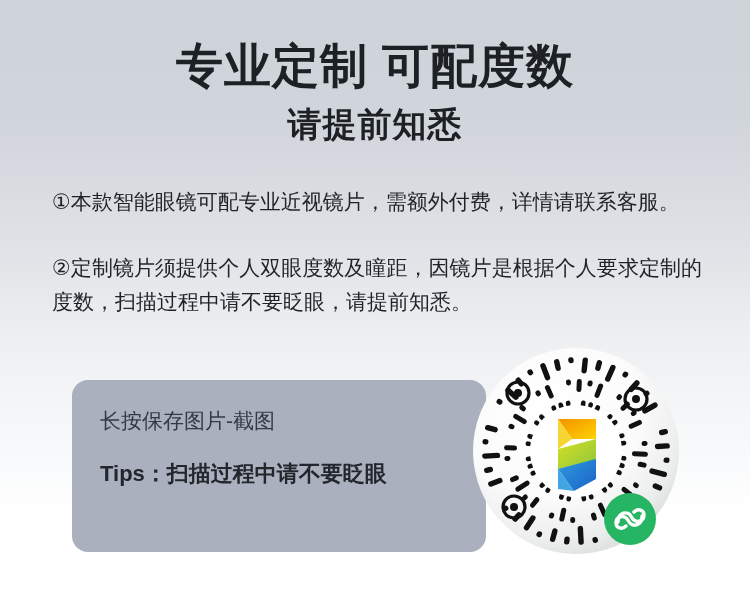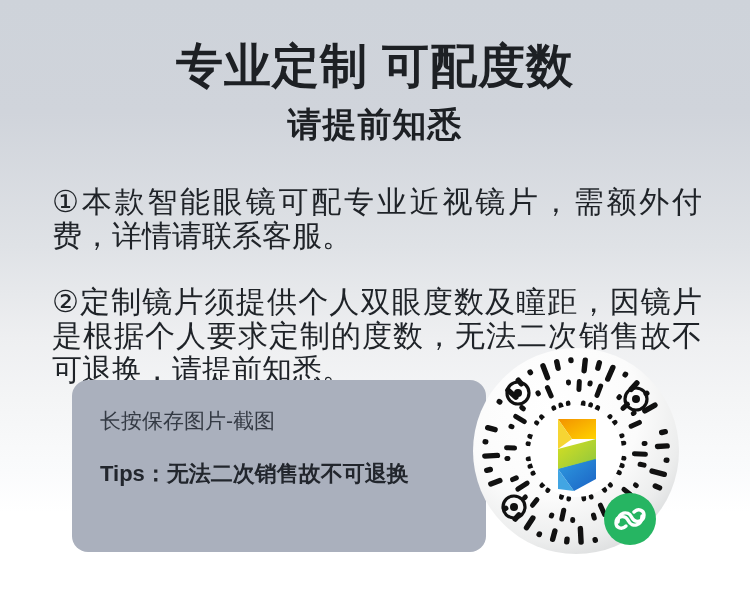--- a/index.html
+++ b/index.html
@@ -56,21 +56,21 @@
     white-space: nowrap;
   }
 
   
   .body-block {
     position: absolute;
     left: 52px;
     width: 650px;
   }
   .para {
-    font-size: 30px;
+    font-size: 21px;
     line-height: 34px;
     color: #1f2328;
     font-weight: 500;
     text-align: justify;
     text-align-last: left;
     letter-spacing: 0px;
   }
   .para.p1 { top: 0; }
   .para.p2 { margin-top: 32px; }
 
@@ -123,27 +123,27 @@
 <body>
 
 <div id="page">
 
   <div class="title">专业定制 可配度数</div>
 
   <div class="subtitle">请提前知悉</div>
 
   <div class="body-block" style="top:185px;">
     <div class="para p1">①本款智能眼镜可配专业近视镜片，需额外付费，详情请联系客服。</div>
-    <div class="para p2">②定制镜片须提供个人双眼度数及瞳距，因镜片是根据个人要求定制的度数，无法二次销售故不可退换，请提前知悉。</div>
+    <div class="para p2">②定制镜片须提供个人双眼度数及瞳距，因镜片是根据个人要求定制的度数，扫描过程中请不要眨眼，请提前知悉。</div>
   </div>
 
   <div class="card"></div>
   <div class="card-inner">
     <div class="card-line">长按保存图片-截图</div>
-    <div class="card-tips">Tips：无法二次销售故不可退换</div>
+    <div class="card-tips">Tips：扫描过程中请不要眨眼</div>
   </div>
 
   <div class="qr-wrap">
     <svg width="212" height="212" viewBox="0 0 212 212">
       <defs>
         <radialGradient id="discG" cx="38%" cy="30%" r="78%">
           <stop offset="0%" stop-color="#ffffff"></stop>
           <stop offset="55%" stop-color="#fbfbfb"></stop>
           <stop offset="82%" stop-color="#eceded"></stop>
           <stop offset="100%" stop-color="#d7d9da"></stop>

